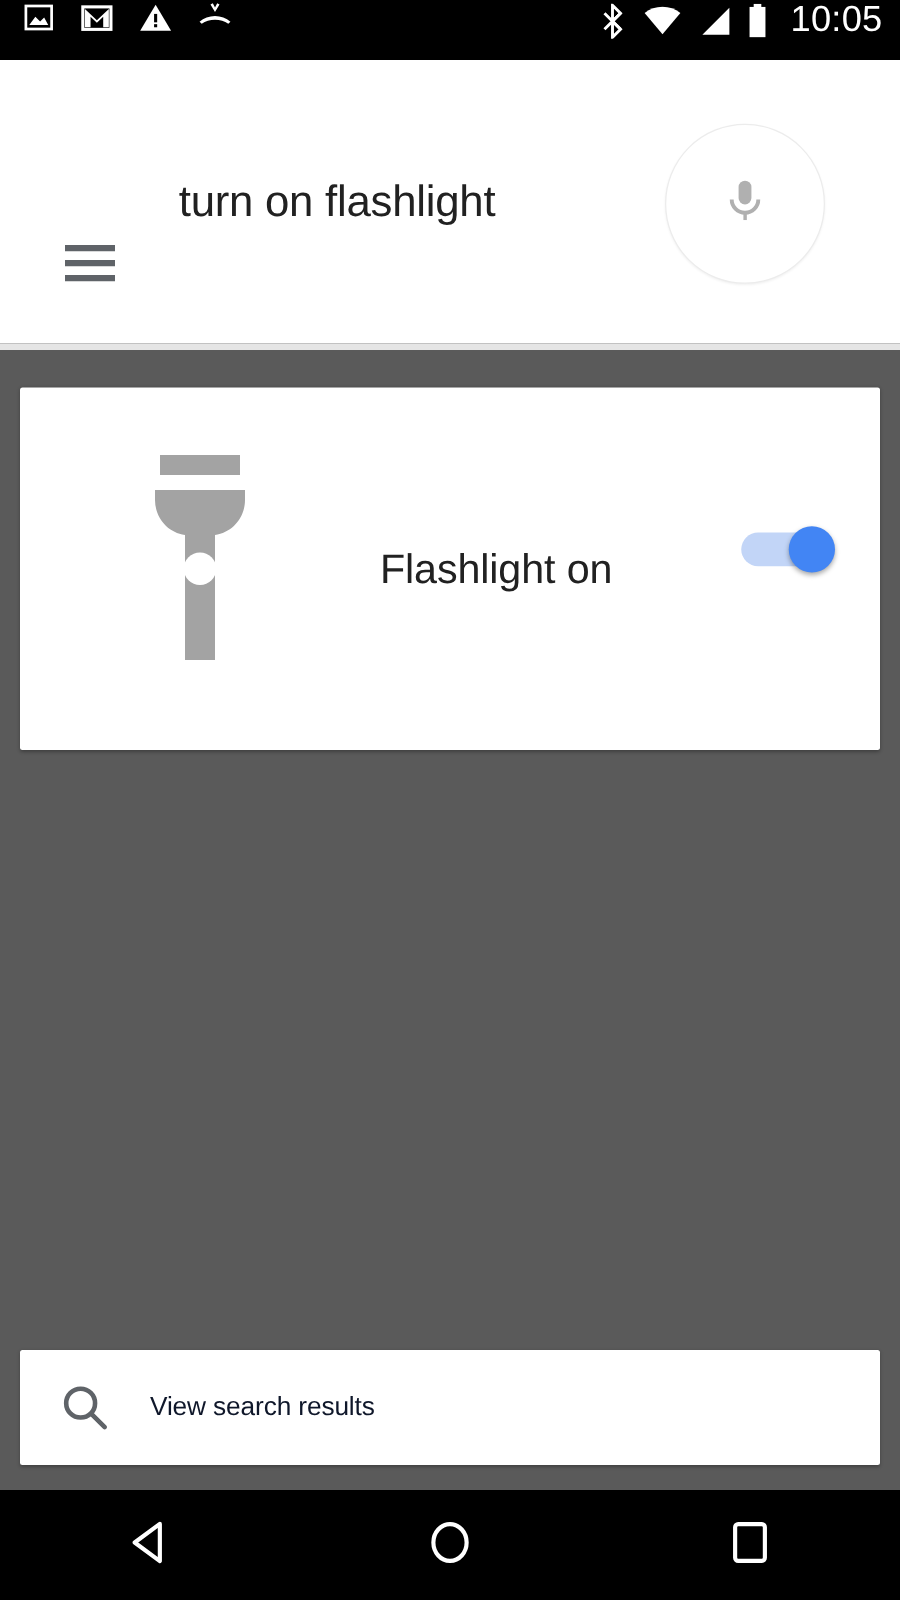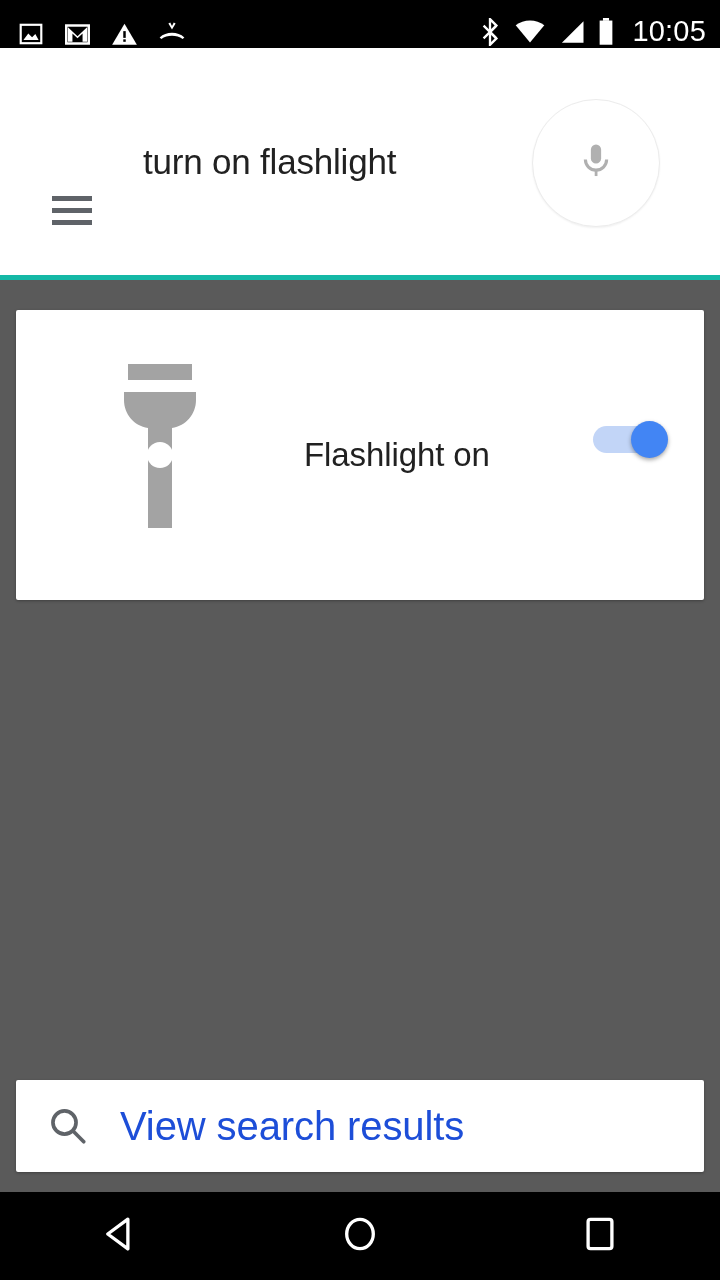--- a/index.html
+++ b/index.html
@@ -22,21 +22,21 @@
   }
 
   
   .status-bar {
     position: absolute;
     left: 0; top: 0;
     width: 720px;
     height: 48px;
     background: #000000;
     display: flex;
-    align-items: flex-end;
+    align-items: flex-start;
     box-sizing: border-box;
     padding: 0 14px 0 18px;
   }
   .status-left {
     display: flex;
     align-items: center;
     gap: 20px;
   }
   .status-right {
     margin-left: auto;
@@ -114,21 +114,21 @@
   }
 
   
   .content {
     position: absolute;
     left: 0;
     top: 275px;
     width: 720px;
     height: 917px;
     background: #5a5a5a;
-    border-top: 5px solid #14b8a6;
+    border-top: 5px solid #e5e5e5;
     box-sizing: border-box;
   }
 
   .card {
     position: absolute;
     left: 16px;
     top: 30px;
     width: 688px;
     height: 290px;
     background: #ffffff;
@@ -199,22 +199,22 @@
     cursor: pointer;
   }
   .search-icon-wrap {
     width: 104px;
     display: flex;
     align-items: center;
     justify-content: center;
     flex: none;
   }
   .search-placeholder {
-    font-size: 40px;
-    color: #1d4ed8;
+    font-size: 21px;
+    color: #0f172a;
     letter-spacing: -0.1px;
   }
 
   
   .nav-bar {
     position: absolute;
     left: 0;
     top: 1192px;
     width: 720px;
     height: 88px;

